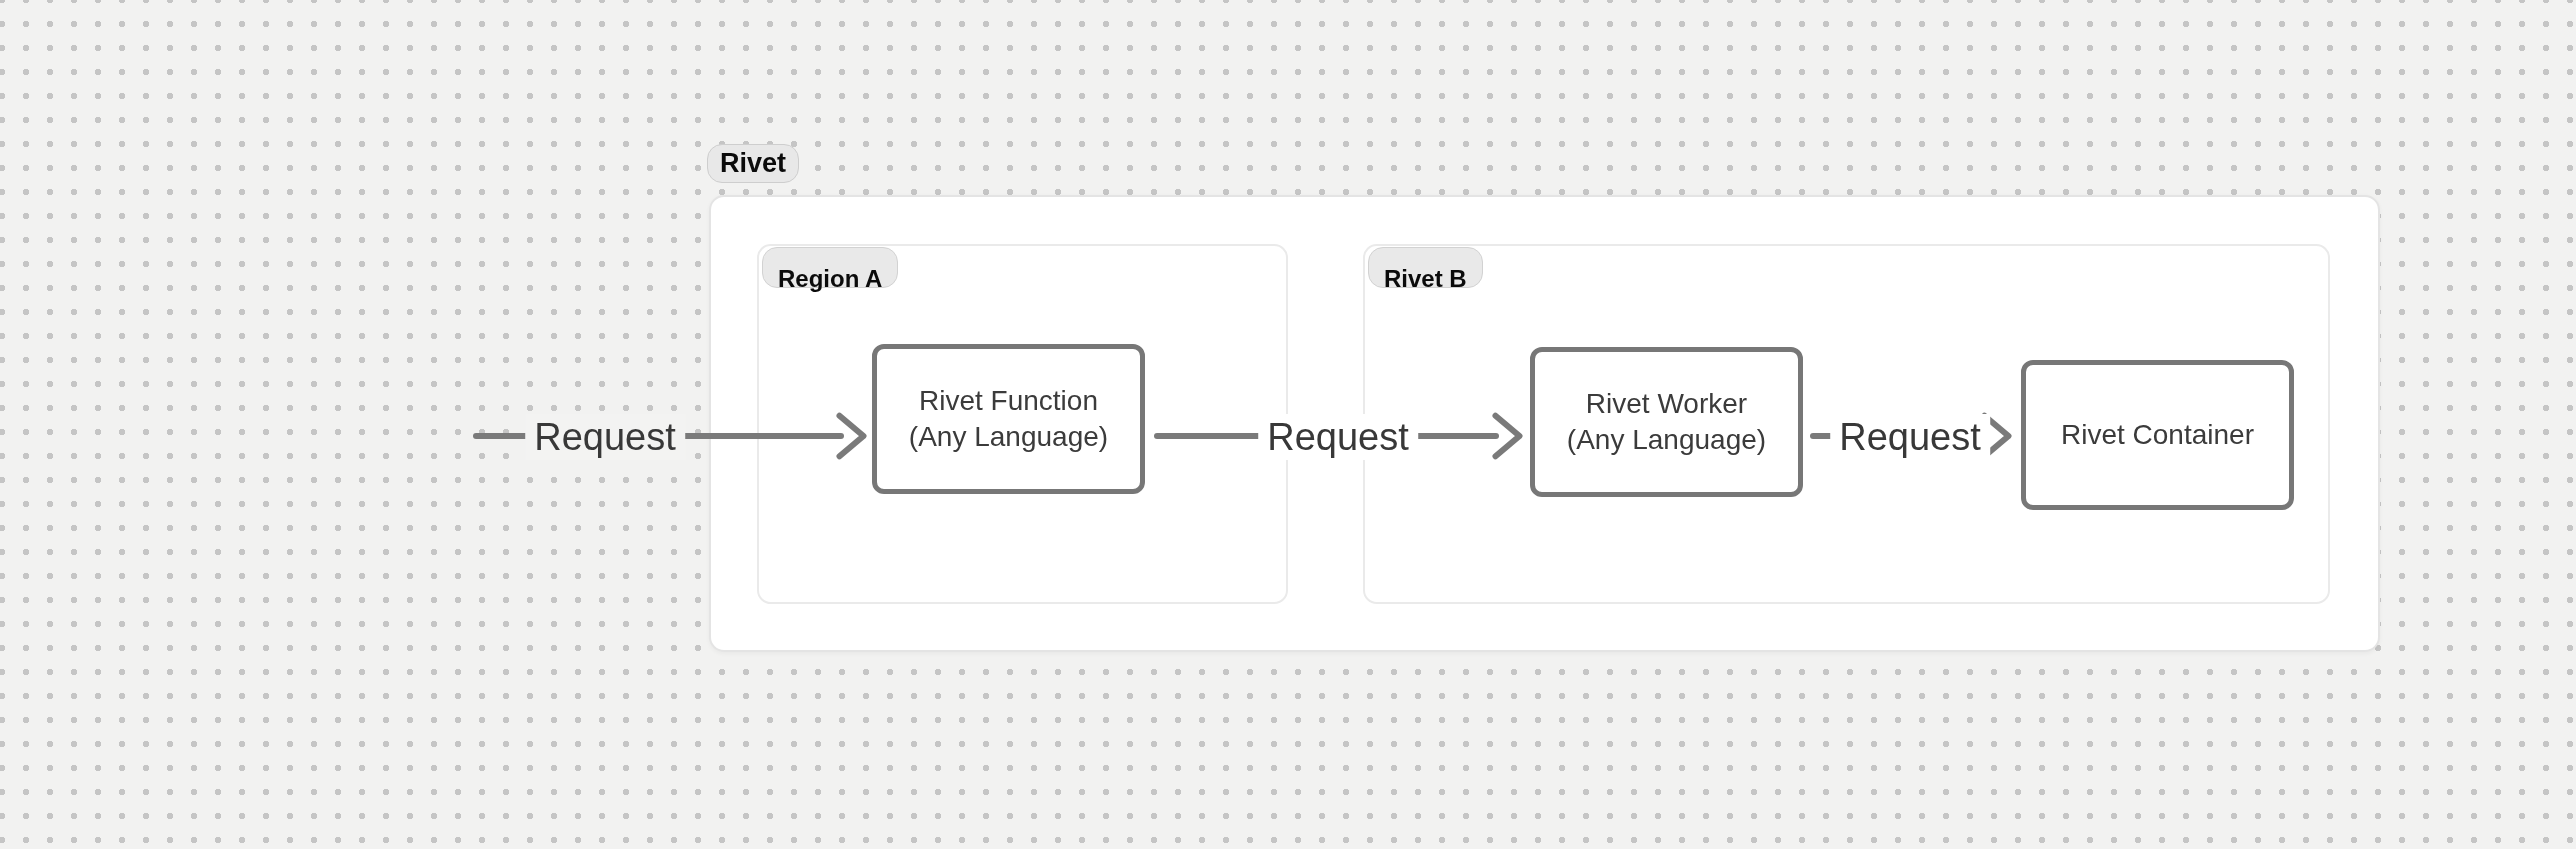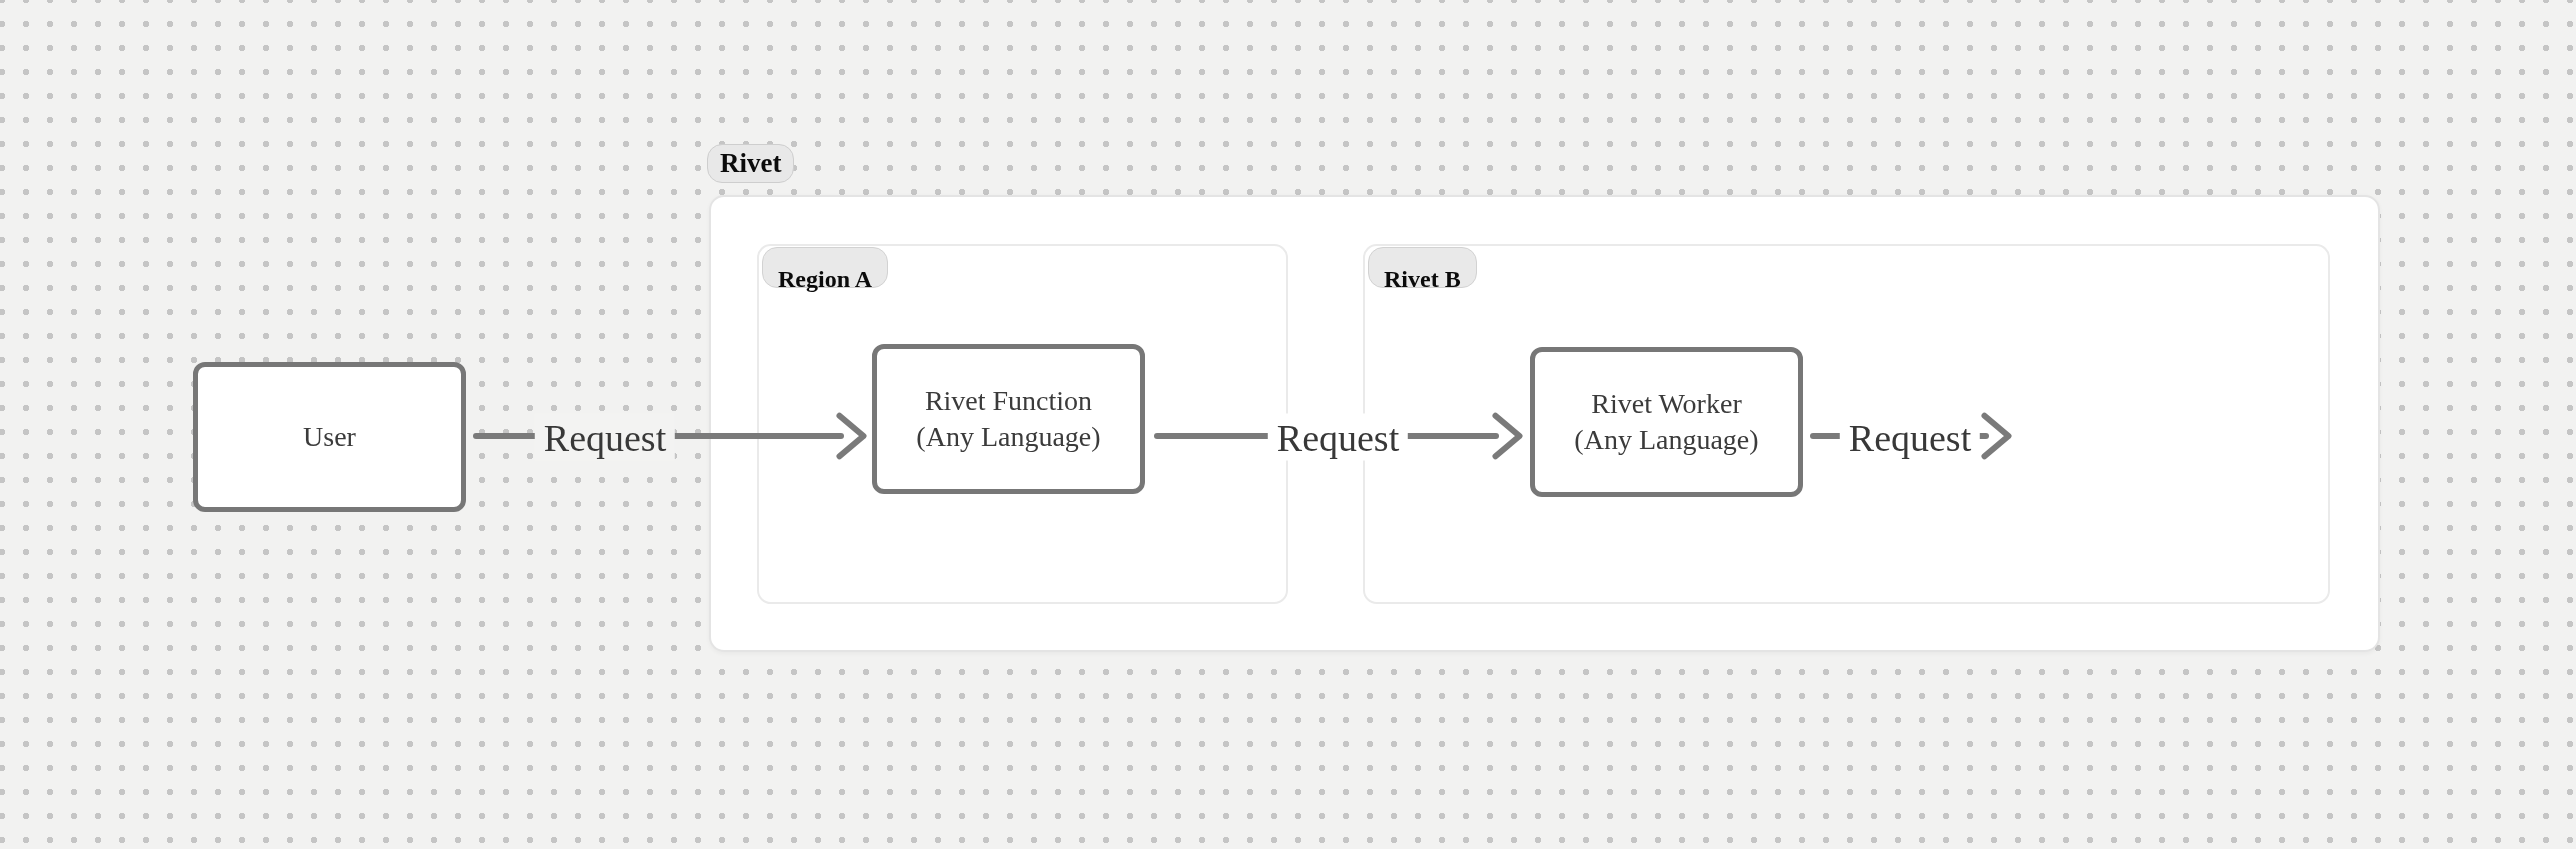--- a/index.html
+++ b/index.html
@@ -8,21 +8,20 @@
     font-family: "Liberation Sans", sans-serif;
     overflow: hidden;
   }
   .canvas {
     position: relative;
     width: 2576px; height: 850px;
     background-color: #f2f2f1;
     background-image: radial-gradient(circle, #c5c5c5 3px, rgba(197,197,197,0) 3.4px);
     background-size: 24px 24px;
     background-position: -10px -12px;
-    font-family: Liberation Serif, serif;
   }
 
   
   .group-box {
     position: absolute; z-index: 1;
     left: 709px; top: 195px; width: 1671px; height: 457px;
     background: #ffffff;
     border: 2.3px solid #e4e4e4;
     border-radius: 15px;
     box-shadow: 0 1.5px 4.6px rgba(0,0,0,0.04);
@@ -144,20 +143,20 @@
     <polyline points="6,6 38,33 6,60" fill="none" stroke="#7a7a7a" stroke-width="8" stroke-linecap="round" stroke-linejoin="round"></polyline>
   </svg>
 
   <div class="edge-seg e3s1"></div>
   <div class="edge-label el3">Request</div>
   <div class="edge-seg e3s2"></div>
   <svg class="arrowhead ah3" viewBox="0 0 44 66">
     <polyline points="6,6 38,33 6,60" fill="none" stroke="#7a7a7a" stroke-width="8" stroke-linecap="round" stroke-linejoin="round"></polyline>
   </svg>
 
-  <div class="node node-user">User</div>
   <div class="node node-function">Rivet Function
 (Any Language)</div>
   <div class="node node-worker">Rivet Worker
 (Any Language)</div>
+  <div class="node node-container">Rivet Container</div>
 
 </div>
 
 
 </body></html>

